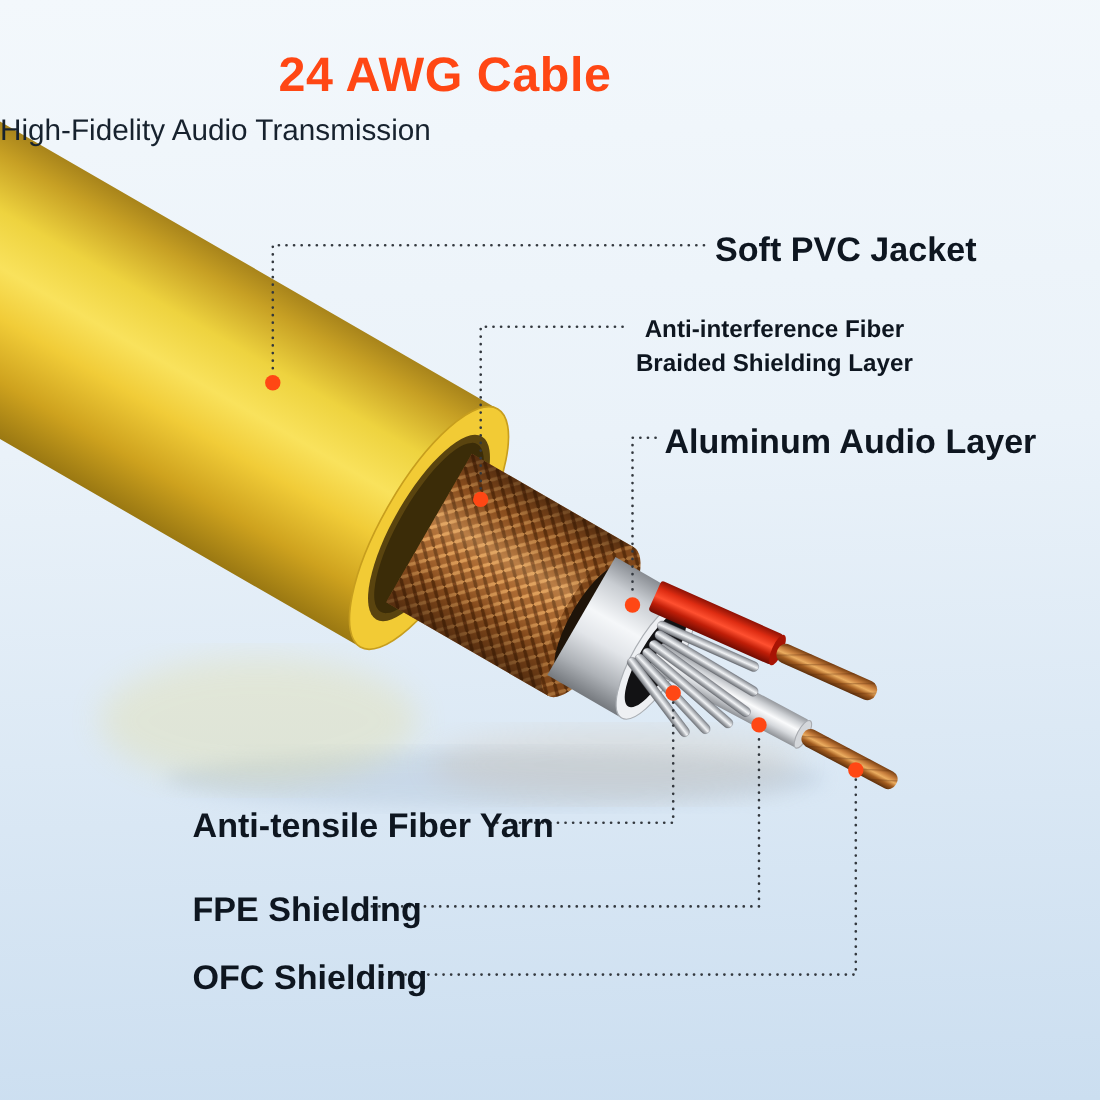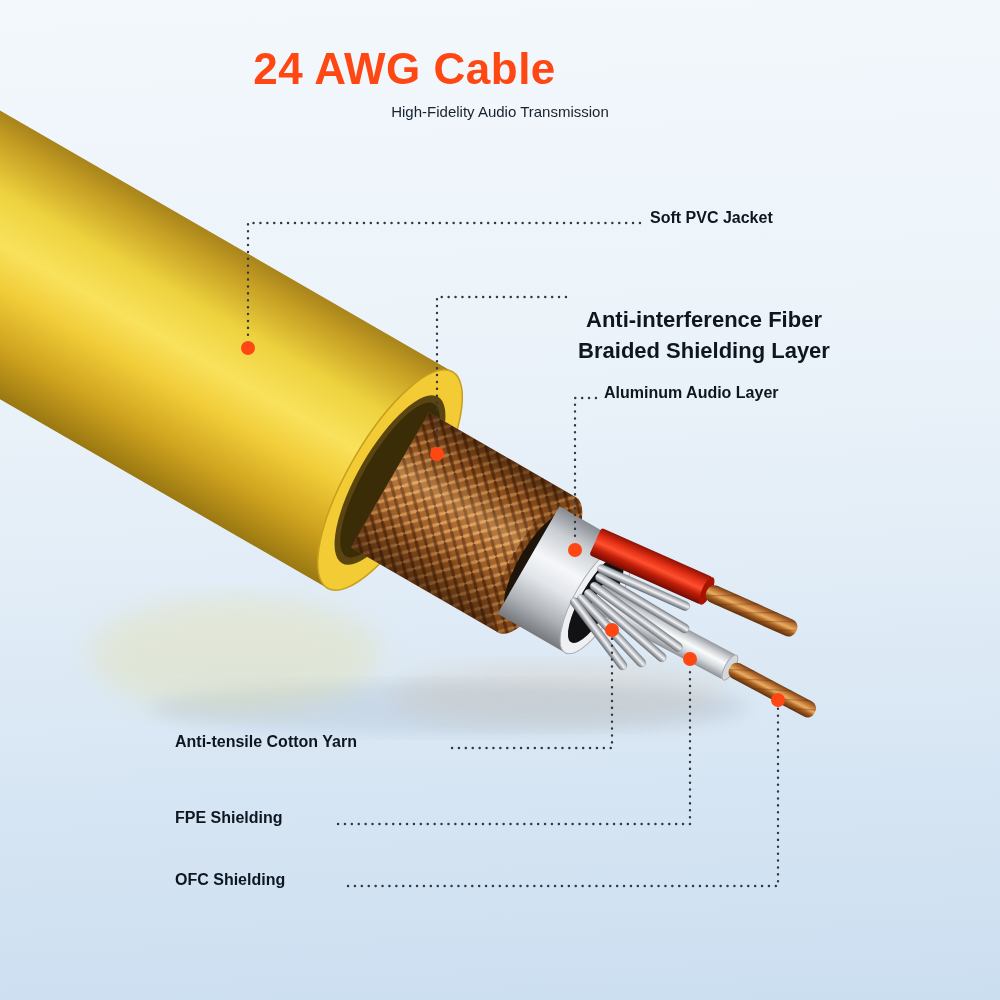--- a/index.html
+++ b/index.html
@@ -7,25 +7,25 @@
     width:1000px; height:1000px; overflow:hidden; position:relative;
     background: linear-gradient(178deg, #F3F8FC 0%, #EAF2F9 40%, #CBDEF0 100%);
     font-family:"Liberation Sans", sans-serif;
   }
   .stage { position:absolute; left:0; top:0; width:1000px; height:1000px; }
   .title {
     position:absolute; top:44px; left:0; width:809px; text-align:center;
     font-size:44px; font-weight:bold; color:#FF4714; letter-spacing:.5px;
   }
   .subtitle {
-    position:absolute; top:103px; left:0; width:1000px; text-align:center;
-    font-size:15px; font-weight:500; color:#17222E;
+    position:absolute; top:103px; left:0; width:1000px; text-align:left;
+    font-size:27px; font-weight:500; color:#17222E;
   }
   .callout {
-    position:absolute; font-size:16px; font-weight:600; color:#0E1620; white-space:nowrap;
+    position:absolute; font-size:31px; font-weight:600; color:#0E1620; white-space:nowrap;
   }
   .callout.wrap2 { width:256px; white-space:normal; text-align:center; font-size:22px; line-height:1.42; }
   .leader { fill:none; stroke:#33383E; stroke-width:2.4; stroke-linecap:round; stroke-dasharray:0.1 6.8; }
   .dot { fill:#FF4714; }
 </style>
 </head>
 <body>
 
 <svg class="stage" viewBox="0 0 1000 1000" xmlns="http://www.w3.org/2000/svg">
   <defs>
@@ -169,21 +169,21 @@
     <path class="leader" d="M 348,886 H 778 V 708"></path>
     <circle class="dot" cx="778" cy="700" r="7"></circle>
   </g>
 </svg>
 
 <div class="title">24 AWG Cable</div>
 <div class="subtitle">High-Fidelity Audio Transmission</div>
 
 <div class="callout" style="left:650px; top:209px;">Soft PVC Jacket</div>
 
-<div class="callout wrap2" style="left:576px; top:283px;margin-top:21px;">Anti-interference Fiber Braided Shielding Layer</div>
+<div class="callout wrap2" style="left:576px; top:283px;">Anti-interference Fiber Braided Shielding Layer</div>
 
 <div class="callout" style="left:604px; top:384px;">Aluminum Audio Layer</div>
 
-<div class="callout" style="left:175px; top:733px;">Anti-tensile Cotton Yarn</div>
+<div class="callout" style="left:175px; top:733px;">Anti-tensile Fiber Yarn</div>
 
 <div class="callout" style="left:175px; top:809px;">FPE Shielding</div>
 
 <div class="callout" style="left:175px; top:871px;">OFC Shielding</div>
 
 </body></html>

